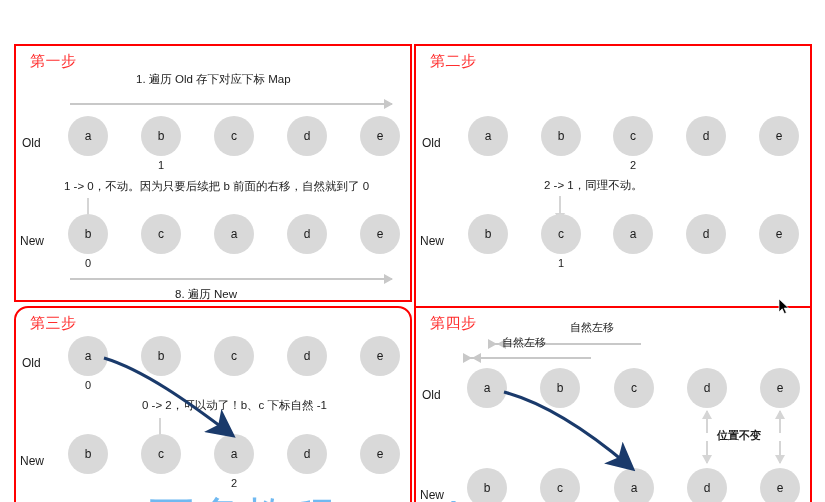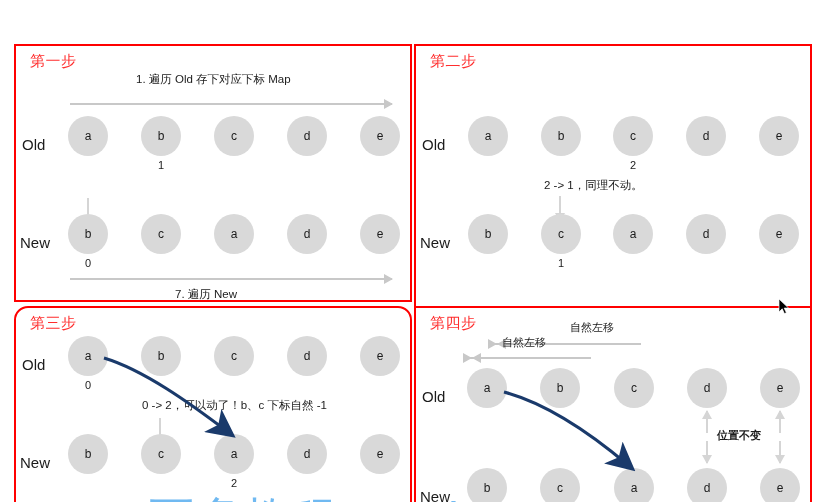--- a/index.html
+++ b/index.html
@@ -37,21 +37,21 @@
     top: 6px;
     color: #ff2d2d;
     font-size: 15px;
     letter-spacing: 0.5px;
     white-space: nowrap;
   }
 
   
   .row-label {
     position: absolute;
-    font-size: 15px;
+    font-size: 12px;
     color: #1b1b1b;
     white-space: nowrap;
     text-align: right;
   }
 
   
   .node {
     position: absolute;
     width: 40px;
     height: 40px;
@@ -214,20 +214,21 @@
     <div class="row-label" style="left:6px; top:90px;">Old</div>
 
     <div class="node" style="left:52px; top:70px;">a</div>
     <div class="node" style="left:125px; top:70px;">b</div>
     <div class="node" style="left:198px; top:70px;">c</div>
     <div class="node" style="left:271px; top:70px;">d</div>
     <div class="node" style="left:344px; top:70px;">e</div>
 
     <div class="idx" style="left:142px; top:113px;">1</div>
 
+    <div class="caption" style="left:48px; top:133px;">1 -&gt; 0，不动。因为只要后续把 b 前面的右移，自然就到了 0</div>
 
     <div class="v-arrow" style="left:67px; top:152px; height:25px;">
       <div class="bar"></div>
       <div class="head-down"></div>
     </div>
 
     <div class="row-label" style="left:4px; top:188px;">New</div>
 
     <div class="node" style="left:52px; top:168px;">b</div>
     <div class="node" style="left:125px; top:168px;">c</div>
@@ -235,21 +236,21 @@
     <div class="node" style="left:271px; top:168px;">d</div>
     <div class="node" style="left:344px; top:168px;">e</div>
 
     <div class="idx" style="left:69px; top:211px;">0</div>
 
     <div class="h-arrow" style="left:54px; top:228px; width:322px;">
       <div class="bar"></div>
       <div class="head"></div>
     </div>
 
-    <div class="caption" style="left:159px; top:241px;">7. 遍历 New</div>
+    <div class="caption" style="left:159px; top:241px;">8. 遍历 New</div>
   </div>
 
   <div class="panel" id="panel-2">
     <div class="panel-title">第二步</div>
 
     <div class="row-label" style="left:6px; top:90px;">Old</div>
 
     <div class="node" style="left:52px; top:70px;">a</div>
     <div class="node" style="left:125px; top:70px;">b</div>
     <div class="node" style="left:197px; top:70px;">c</div>

